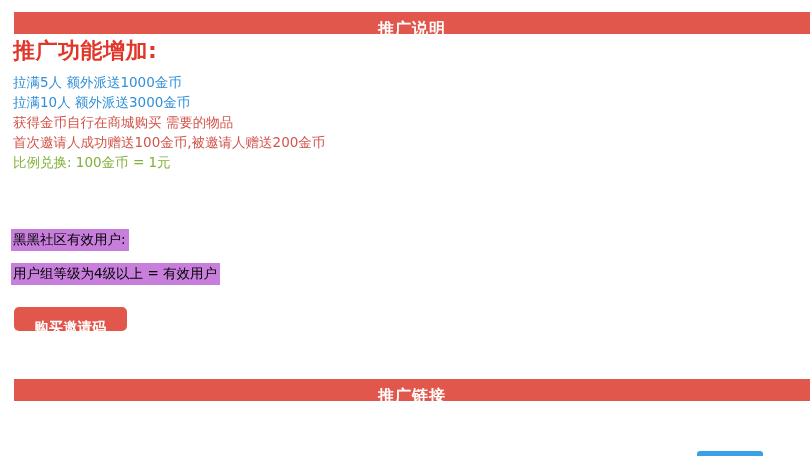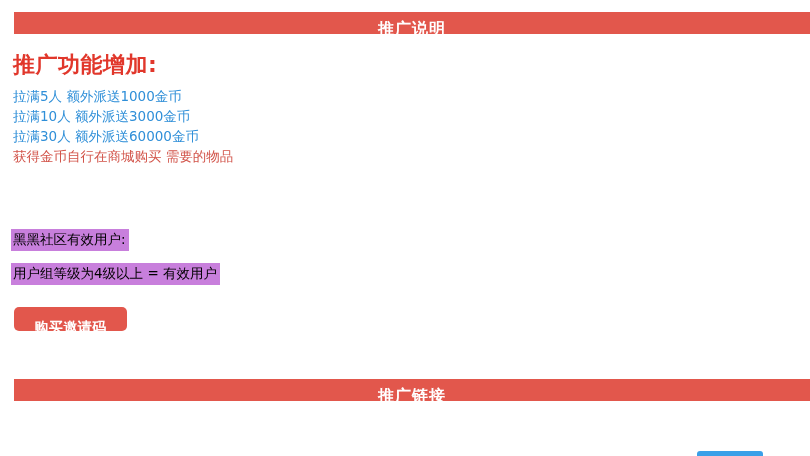--- a/index.html
+++ b/index.html
@@ -36,21 +36,21 @@
     line-height: 33px;
     height: 22px;
   }
   .banner-top { top: 12px; }
   .banner-bottom { top: 379px; }
 
   
   .intro {
     position: absolute;
     left: 13px;
-    top: 50px;
+    top: 36px;
     width: 780px;
   }
   .intro-title {
     color: #e1372b;
     font-size: 22px;
     font-weight: bold;
     line-height: 30px;
     margin: 0 0 6px 0;
     letter-spacing: 0.5px;
   }
@@ -145,22 +145,23 @@
 
 <div class="page">
 
   <div class="banner banner-top">推广说明</div>
 
   <div class="intro">
     <div class="intro-title">推广功能增加:</div>
 
     <p class="line c-blue">拉满5人 额外派送1000金币</p>
     <p class="line c-blue">拉满10人 额外派送3000金币</p>
-    <p class="line c-blue">拉满30人 额外派送60000金币</p>
     <p class="line c-red">获得金币自行在商城购买 需要的物品</p>
+    <p class="line c-red">首次邀请人成功赠送100金币,被邀请人赠送200金币</p>
+    <p class="line c-green">比例兑换: 100金币 = 1元</p>
   </div>
 
   <div class="hl-row-a">
     <span class="hl">黑黑社区有效用户:</span>
   </div>
   <div class="hl-row-b">
     <span class="hl">用户组等级为4级以上 = 有效用户</span>
   </div>
 
   <button class="buy-btn">购买邀请码</button>

